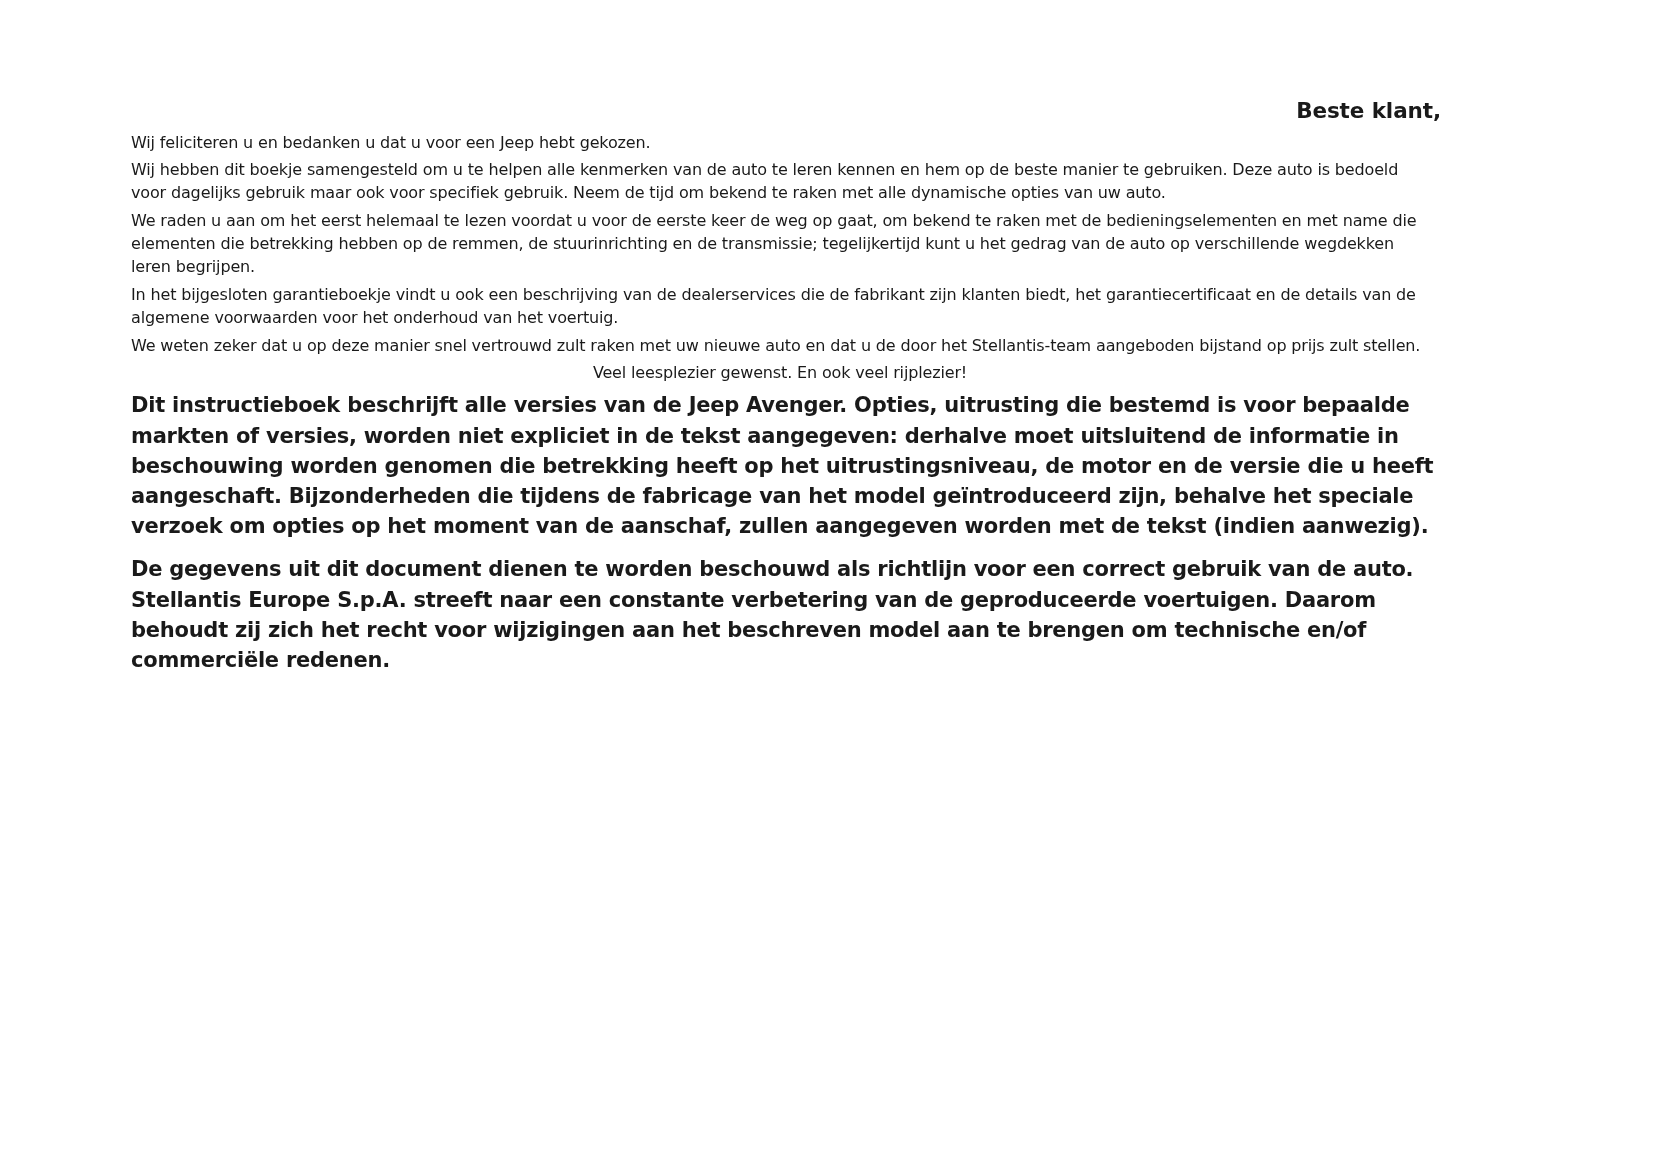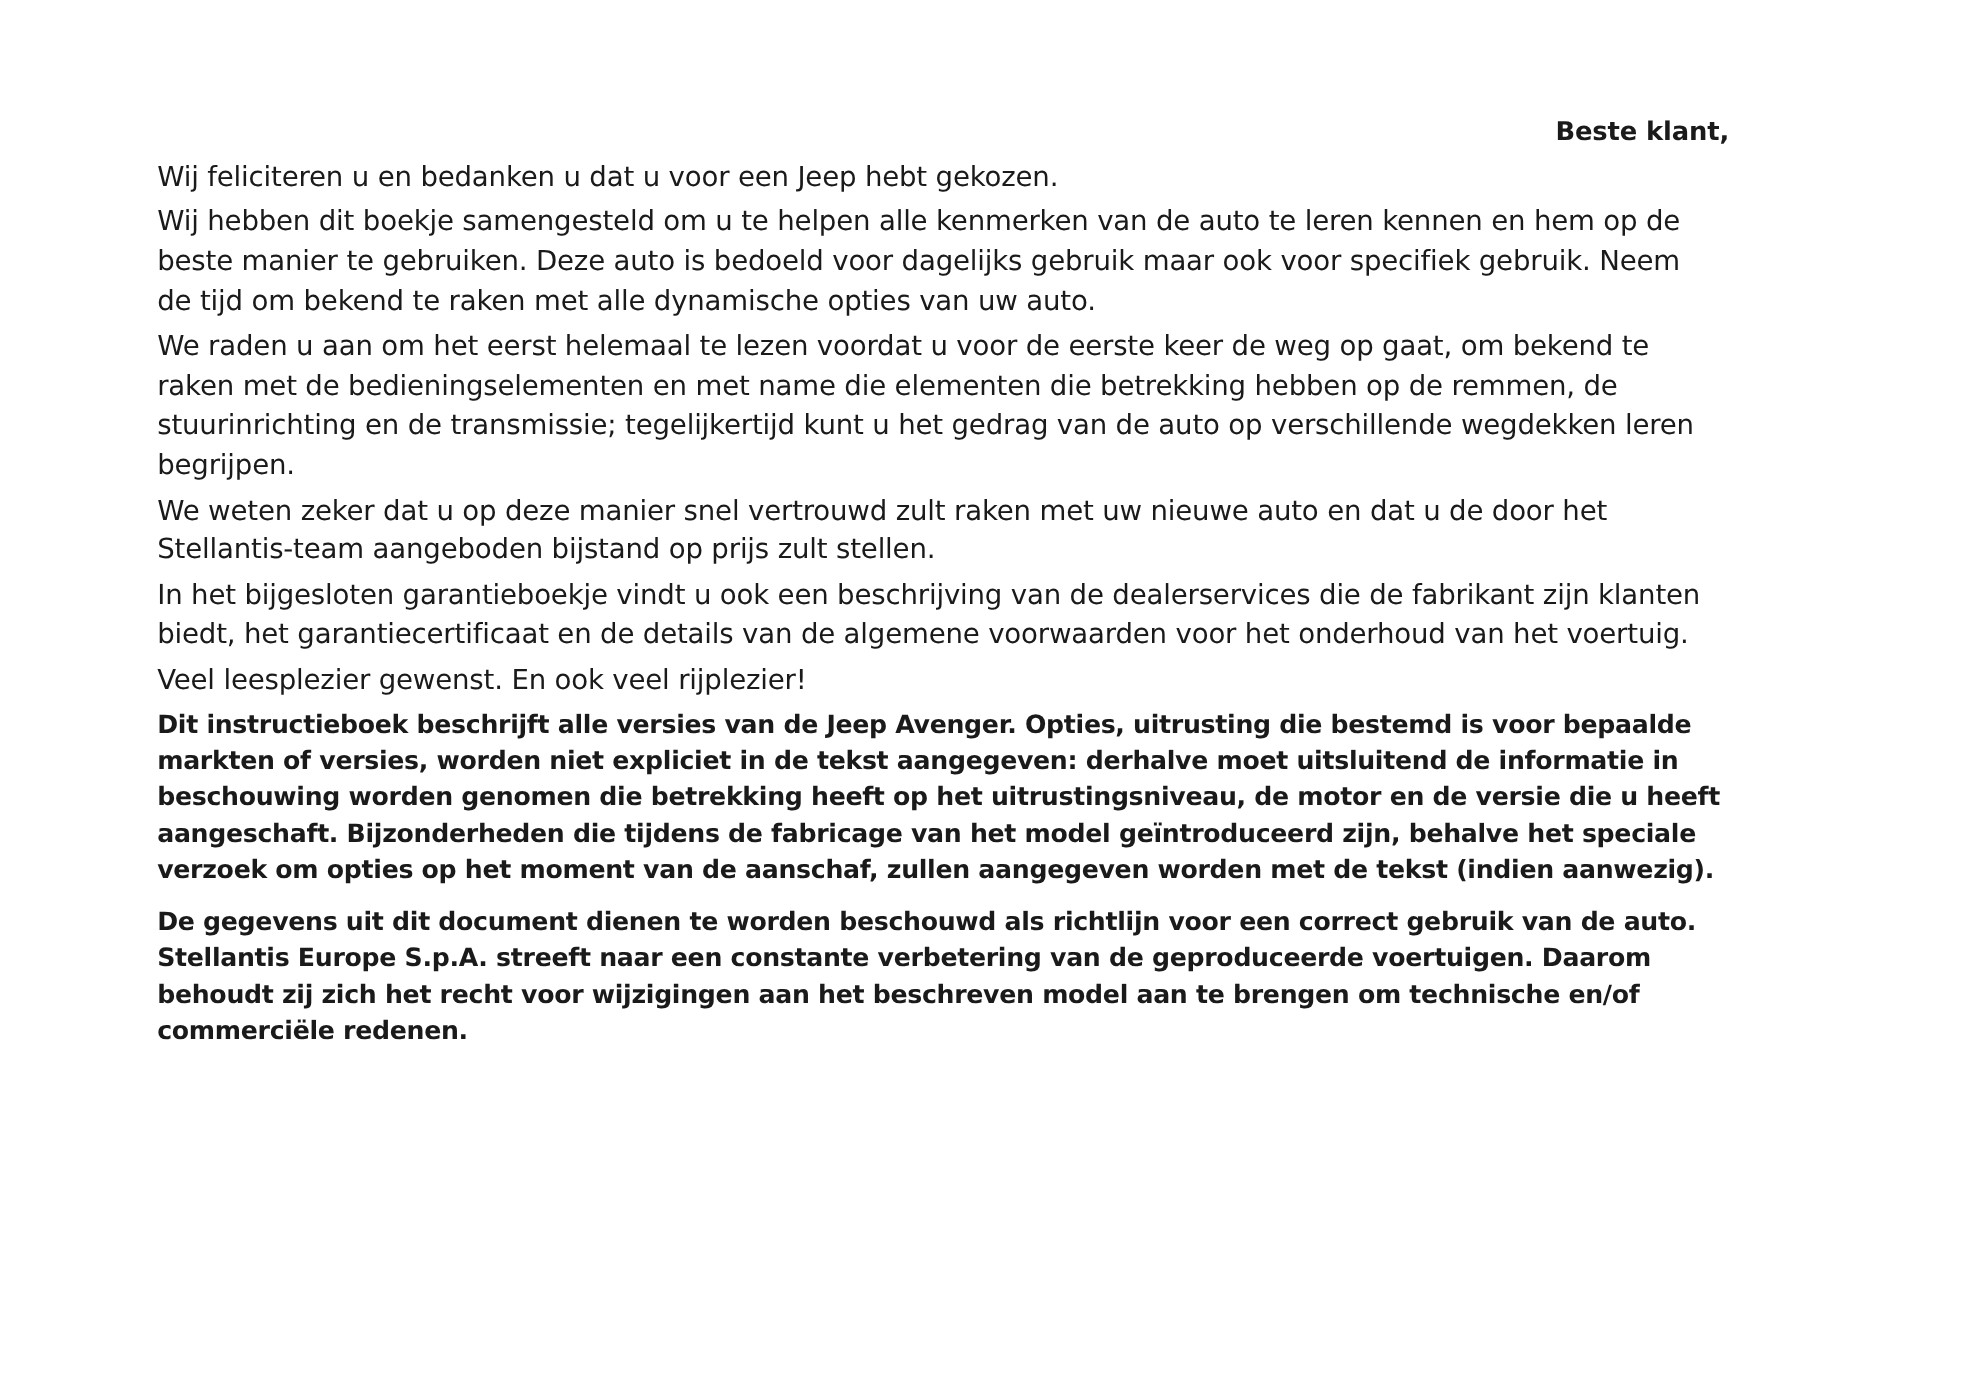--- a/index.html
+++ b/index.html
@@ -29,21 +29,21 @@
   }
   .heading {
     font-weight: bold;
     font-size: 21.5px;
     line-height: 1.42;
     letter-spacing: -0.1px;
     margin: 0 0 5px 0;
     text-align: right;
   }
   p.body {
-    font-size: 23px;
+    font-size: 16px;
     line-height: 1.43;
     margin: 0 12px 5px 0;
     letter-spacing: -0.15px;
     font-weight: 400;
   }
   p.bold {
     font-size: 21px;
     line-height: 1.44;
     margin: 0 0 13px 0;
     font-weight: bold;
@@ -51,38 +51,39 @@
   }
   .caution {
     font-weight: bold;
     font-size: 21.5px;
     line-height: 1.4;
     margin: 6px 0 6px 0;
     letter-spacing: 0.1px;
   }
   .tight {
     margin-bottom: 4px;
+    text-align: center;
   }
   .last {
     margin-bottom: 0;
   }
 </style>
 </head>
 <body>
 
 <div class="page">
   <div class="content">
 
     <div class="heading">Beste klant,</div>
 
     <p class="body">Wij feliciteren u en bedanken u dat u voor een Jeep hebt gekozen.</p>
     <p class="body">Wij hebben dit boekje samengesteld om u te helpen alle kenmerken van de auto te leren kennen en hem op de beste manier te gebruiken. Deze auto is bedoeld voor dagelijks gebruik maar ook voor specifiek gebruik. Neem de tijd om bekend te raken met alle dynamische opties van uw auto.</p>
     <p class="body">We raden u aan om het eerst helemaal te lezen voordat u voor de eerste keer de weg op gaat, om bekend te raken met de bedieningselementen en met name die elementen die betrekking hebben op de remmen, de stuurinrichting en de transmissie; tegelijkertijd kunt u het gedrag van de auto op verschillende wegdekken leren begrijpen.</p>
+    <p class="body">In het bijgesloten garantieboekje vindt u ook een beschrijving van de dealerservices die de fabrikant zijn klanten biedt, het garantiecertificaat en de details van de algemene voorwaarden voor het onderhoud van het voertuig.</p>
     <p class="body">We weten zeker dat u op deze manier snel vertrouwd zult raken met uw nieuwe auto en dat u de door het Stellantis-team aangeboden bijstand op prijs zult stellen.</p>
-    <p class="body">In het bijgesloten garantieboekje vindt u ook een beschrijving van de dealerservices die de fabrikant zijn klanten biedt, het garantiecertificaat en de details van de algemene voorwaarden voor het onderhoud van het voertuig.</p>
     <p class="body tight">Veel leesplezier gewenst. En ook veel rijplezier!</p>
 
 
     <p class="bold">Dit instructieboek beschrijft alle versies van de Jeep Avenger. Opties, uitrusting die bestemd is voor bepaalde markten of versies, worden niet expliciet in de tekst aangegeven: derhalve moet uitsluitend de informatie in beschouwing worden genomen die betrekking heeft op het uitrustingsniveau, de motor en de versie die u heeft aangeschaft. Bijzonderheden die tijdens de fabricage van het model geïntroduceerd zijn, behalve het speciale verzoek om opties op het moment van de aanschaf, zullen aangegeven worden met de tekst (indien aanwezig).</p>
     <p class="bold">De gegevens uit dit document dienen te worden beschouwd als richtlijn voor een correct gebruik van de auto. Stellantis Europe S.p.A. streeft naar een constante verbetering van de geproduceerde voertuigen. Daarom behoudt zij zich het recht voor wijzigingen aan het beschreven model aan te brengen om technische en/of commerciële redenen.</p>
 
   </div>
 </div>
 
 </body></html>

